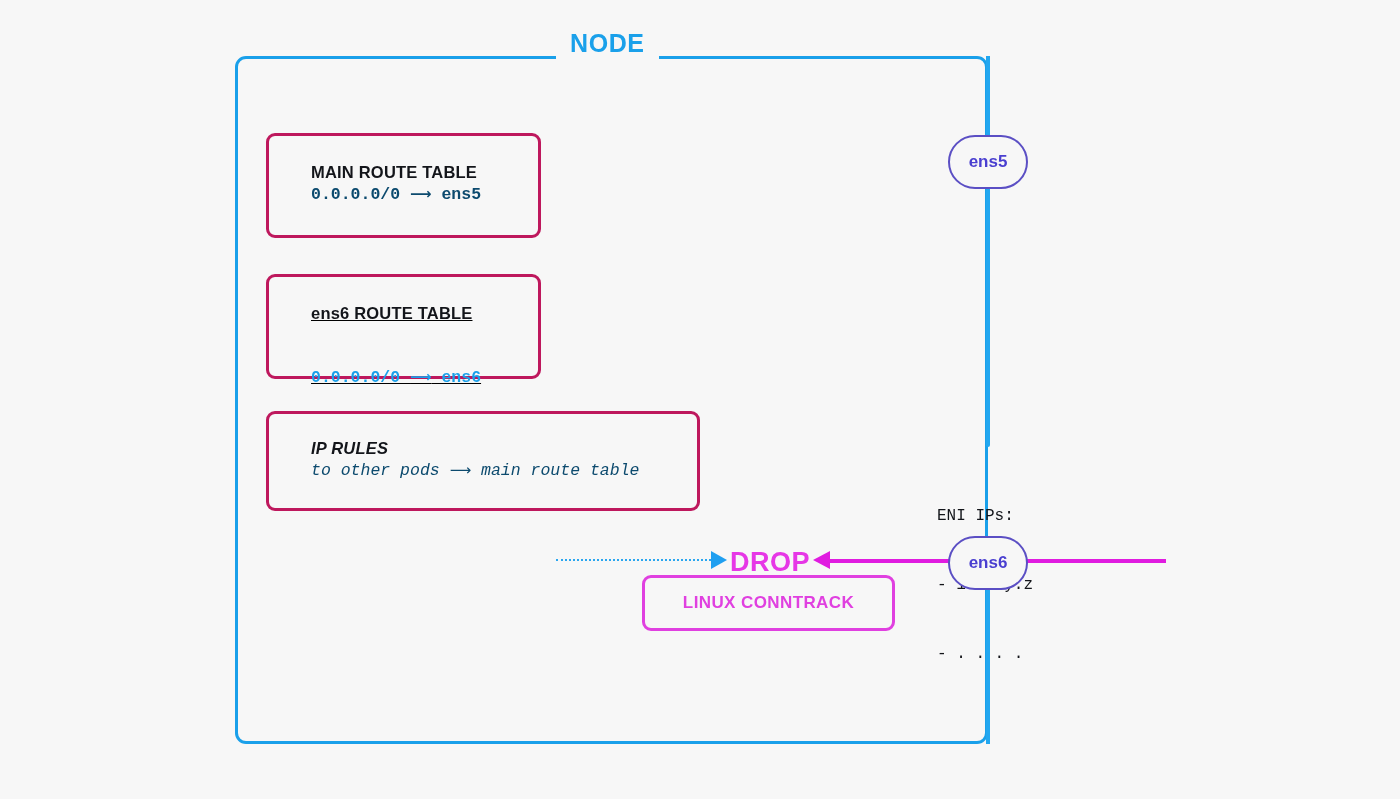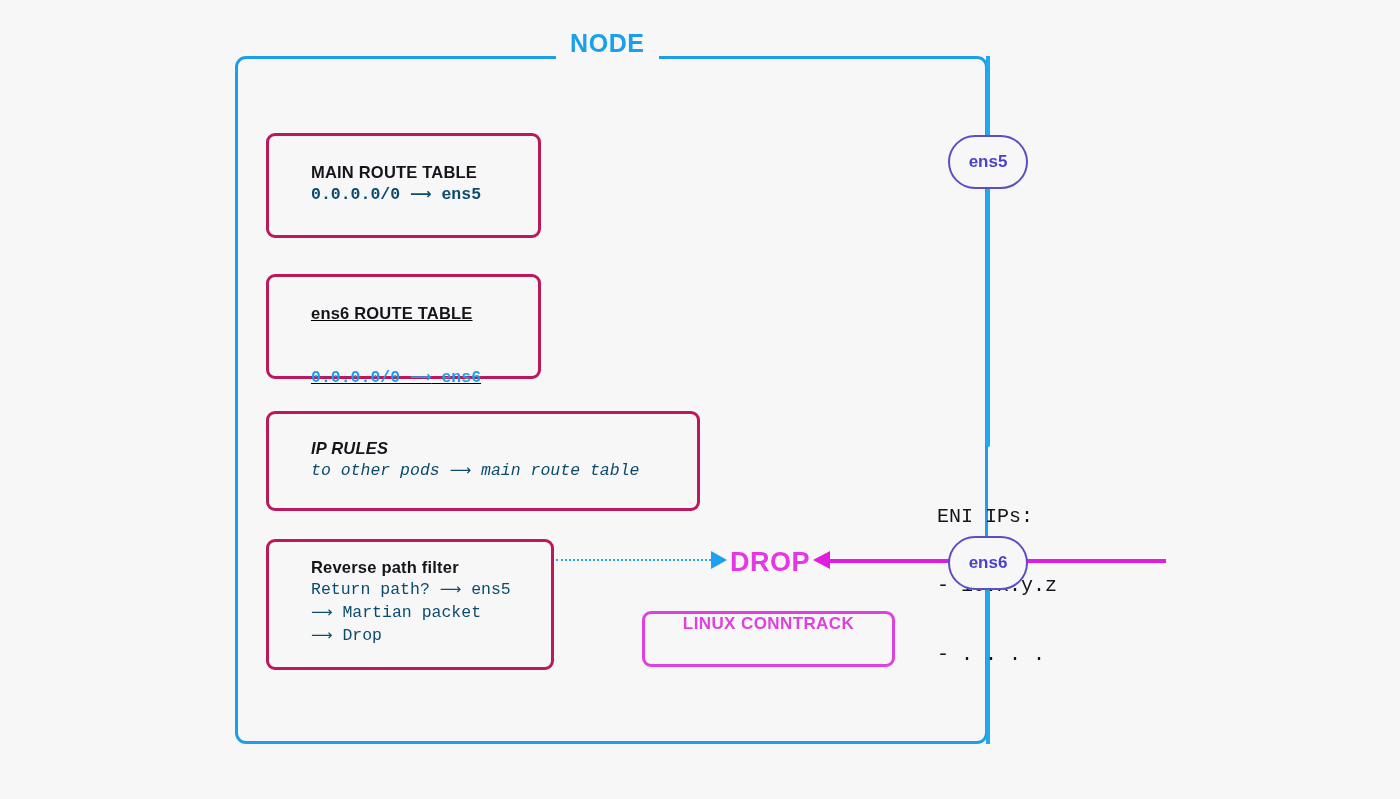--- a/index.html
+++ b/index.html
@@ -88,29 +88,29 @@
 
   #box-main .box-inner  { left: 42px; top: 25px; }
   #box-ens6 .box-inner  { left: 42px; top: 25px; text-decoration: underline; }
   #box-rules .box-inner { left: 42px; top: 23px; font-style: italic; }
   #box-rpf .box-inner   { left: 42px; top: 14px; }
 
   
   #box-conntrack {
     position: absolute;
     left: 642px;
-    top: 611px;
+    top: 575px;
     width: 253px;
     height: 56px;
     box-sizing: border-box;
     border: 3px solid #e040e0;
     border-radius: 9px;
     background: #f7f7f7;
     display: flex;
-    align-items: flex-start;
+    align-items: center;
     justify-content: center;
   }
   #box-conntrack .ct-label {
     color: #e040e0;
     font-size: 17px;
     font-weight: bold;
     letter-spacing: 0.4px;
   }
 
   
@@ -147,21 +147,21 @@
   #line-ens5-bottom { left: 986px; top: 182px; height: 265px; border-radius: 0 0 2px 2px; }
   
   #line-ens6-bottom { left: 986px; top: 583px; height: 161px; }
 
   
   #eni-ips {
     position: absolute;
     left: 937px;
     top: 459px;
     font-family: "Liberation Mono", monospace;
-    font-size: 20px;
+    font-size: 16px;
     line-height: 23px;
     color: #13151a;
     white-space: pre;
   }
 
   
   .mline {
     position: absolute;
     height: 3.5px;
     background: #e01ce0;
@@ -236,28 +236,20 @@
     </div>
   </div>
 
   <div class="box" id="box-rules">
     <div class="box-inner">
       <div class="t-head">IP RULES</div>
       <div class="t-mono"><span>to other pods </span><span class="arrow-glyph">⟶</span><span> main route table</span></div>
     </div>
   </div>
 
-  <div class="box" id="box-rpf">
-    <div class="box-inner">
-      <div class="t-head">Reverse path filter</div>
-      <div class="t-mono"><span>Return path? </span><span class="arrow-glyph">⟶</span><span class="bold"> ens5</span></div>
-      <div class="t-mono"><span class="arrow-glyph">⟶</span><span> Martian packet</span></div>
-      <div class="t-mono"><span class="arrow-glyph">⟶</span><span> Drop</span></div>
-    </div>
-  </div>
 
   <div id="box-conntrack">
     <span class="ct-label">LINUX CONNTRACK</span>
   </div>
 
   <div class="vline" id="line-ens5-top"></div>
   <div class="vline" id="line-ens5-bottom"></div>
   <div class="vline" id="line-ens6-bottom"></div>
 
   <div class="pill" id="pill-ens5">

